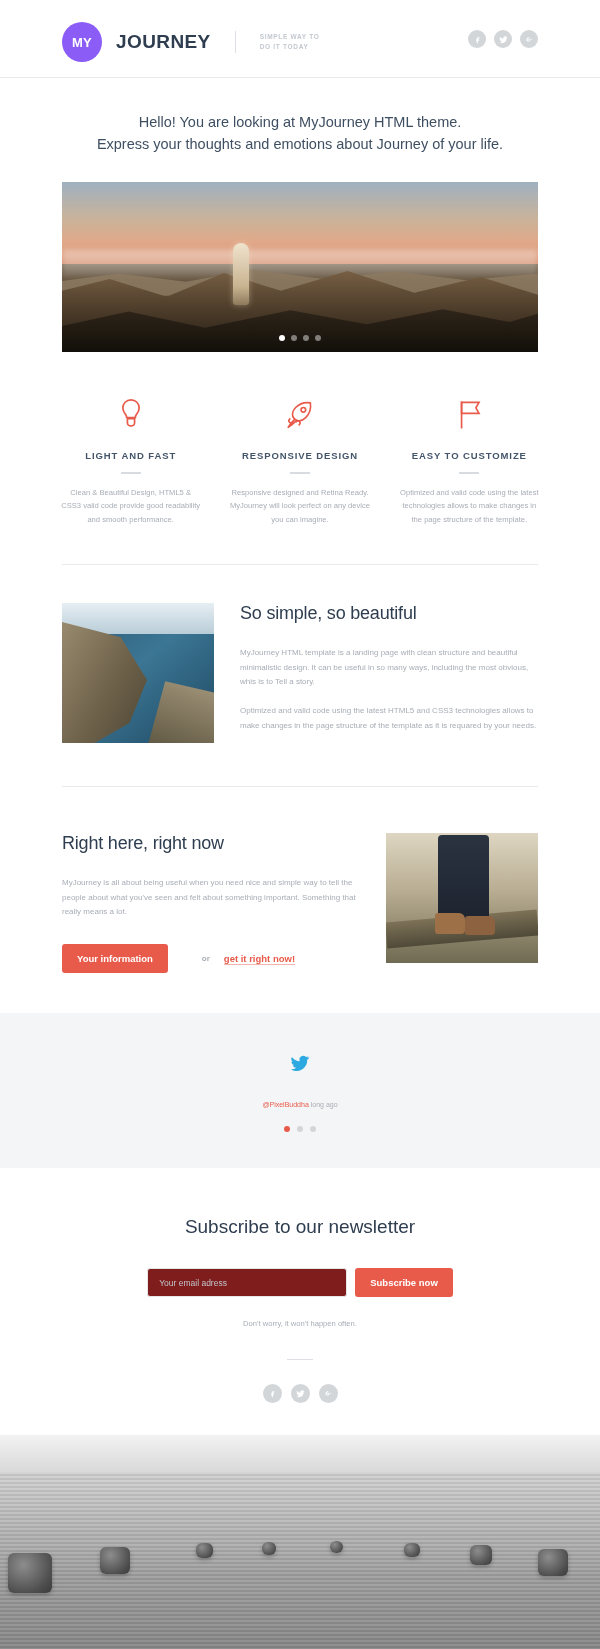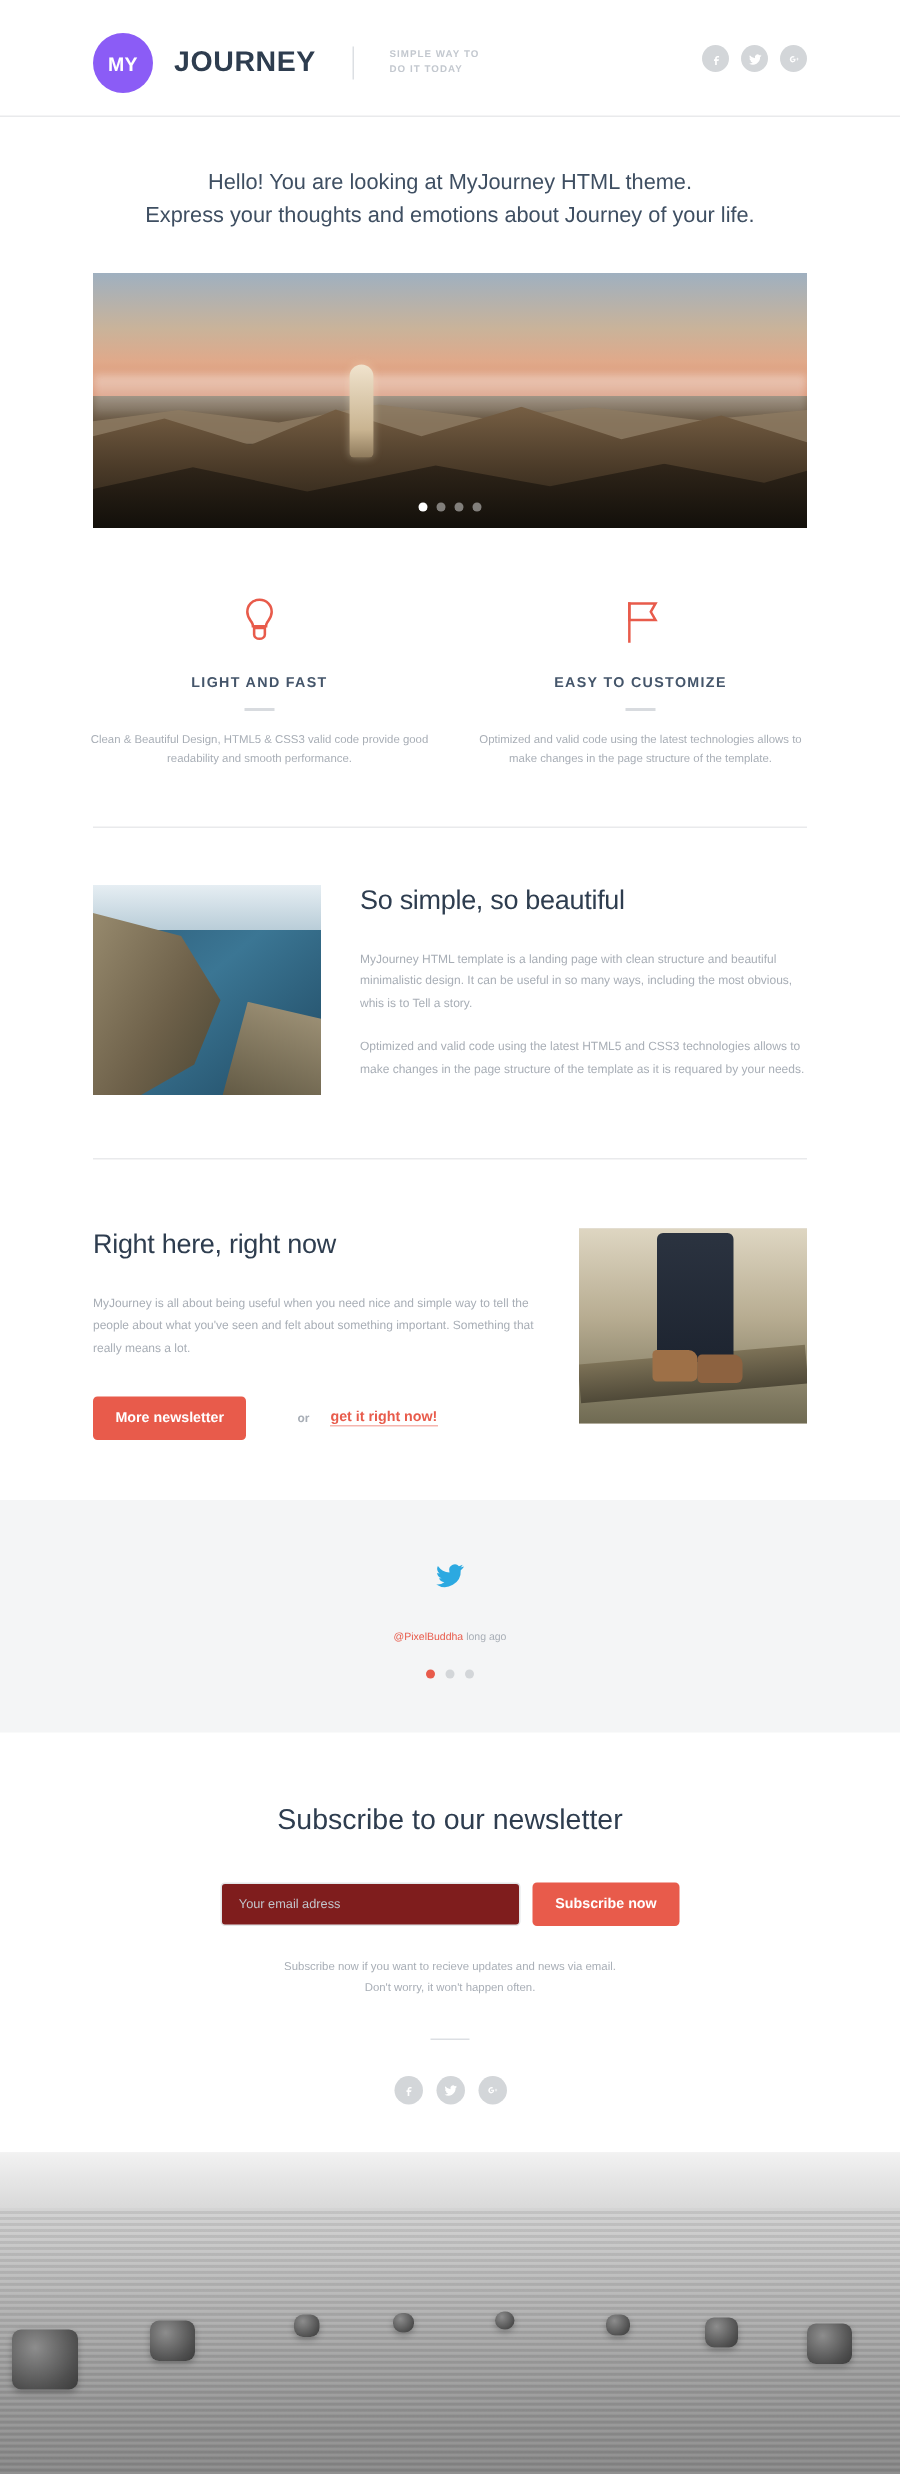--- a/index.html
+++ b/index.html
@@ -306,20 +306,33 @@
           <path d="M16 2c-6 0-10 4.4-10 10 0 4 2.3 6.4 3.6 8.4.8 1.2 1 2 1 3.3h10.8c0-1.3.2-2.1 1-3.3C23.7 18.4 26 16 26 12c0-5.6-4-10-10-10z"></path>
           <path d="M11.6 25.2h8.8v5.2c0 2-2 3.6-4.4 3.6s-4.4-1.6-4.4-3.6v-5.2z"></path>
         </svg>
       </div>
       <div class="feat-title">LIGHT AND FAST</div>
       <div class="feat-rule"></div>
       <div class="feat-body">Clean &amp; Beautiful Design, HTML5 &amp; CSS3 valid code provide good readability and smooth performance.</div>
     </div>
     <div class="feat">
       <div class="feat-icon">
+        <svg viewBox="0 0 40 40" width="31" height="31">
+          <path d="M14 26C9 31 5 37 5 37s6-4 11-9"></path>
+          <path d="M13 25c-3-3-3-9 2-14C20 6 28 4 34 5c1 6-1 14-6 19-5 5-11 5-14 2z"></path>
+          <circle cx="25" cy="14" r="3"></circle>
+          <path d="M12 29c-2 2-4 2-5 1s-1-3 1-5M19 34c2-2 2-4 1-5s-3-1-5 1"></path>
+        </svg>
+      </div>
+      <div class="feat-title">RESPONSIVE DESIGN</div>
+      <div class="feat-rule"></div>
+      <div class="feat-body">Responsive designed and Retina Ready. MyJourney will look perfect on any device you can imagine.</div>
+    </div>
+    <div class="feat">
+      <div class="feat-icon">
         <svg viewBox="0 0 34 40" width="27" height="32">
           <path d="M7 3v34"></path>
           <path d="M7 4h22l-4 7 4 7H7z"></path>
         </svg>
       </div>
       <div class="feat-title">EASY TO CUSTOMIZE</div>
       <div class="feat-rule"></div>
       <div class="feat-body">Optimized and valid code using the latest technologies allows to make changes in the page structure of the template.</div>
     </div>
   </div>
@@ -340,21 +353,21 @@
     </div>
   </div>
 
   <div class="sep"></div>
 
   <div class="two-col rev">
     <div class="col-text">
       <div class="h2">Right here, right now</div>
       <div class="p">MyJourney is all about being useful when you need nice and simple way to tell the people about what you've seen and felt about something important. Something that really means a lot.</div>
       <div class="btn-row">
-        <button class="btn-primary">More newsletter</button>
+        <button class="btn-primary">Your information</button>
         <span class="or-text">or</span>
         <a class="link-red">get it right now!</a>
       </div>
     </div>
     <div class="shot-boots">
       <div class="bg"></div>
       <div class="trunk"></div>
       <div class="legs"></div>
       <div class="boot1"></div>
       <div class="boot2"></div>
@@ -378,21 +391,20 @@
     </div>
   </div>
 
   <div class="news">
     <h2>Subscribe to our newsletter</h2>
     <div class="news-form">
       <input class="news-input" type="text" placeholder="Your email adress" style="">
       <button class="btn-primary">Subscribe now</button>
     </div>
     <div class="news-note">
-      <div>Subscribe now if you want to recieve updates and news via email.</div>
       <div>Don't worry, it won't happen often.</div>
     </div>
     <div class="news-rule"></div>
     <div class="foot-soc">
       <a class="soc">
         <svg viewBox="0 0 24 24">
             <path d="M14 9h3V6h-3c-2.2 0-4 1.8-4 4v2H8v3h2v7h3v-7h3l1-3h-4v-2c0-.6.4-1 1-1z"></path>
           </svg>
       </a>
       <a class="soc">

